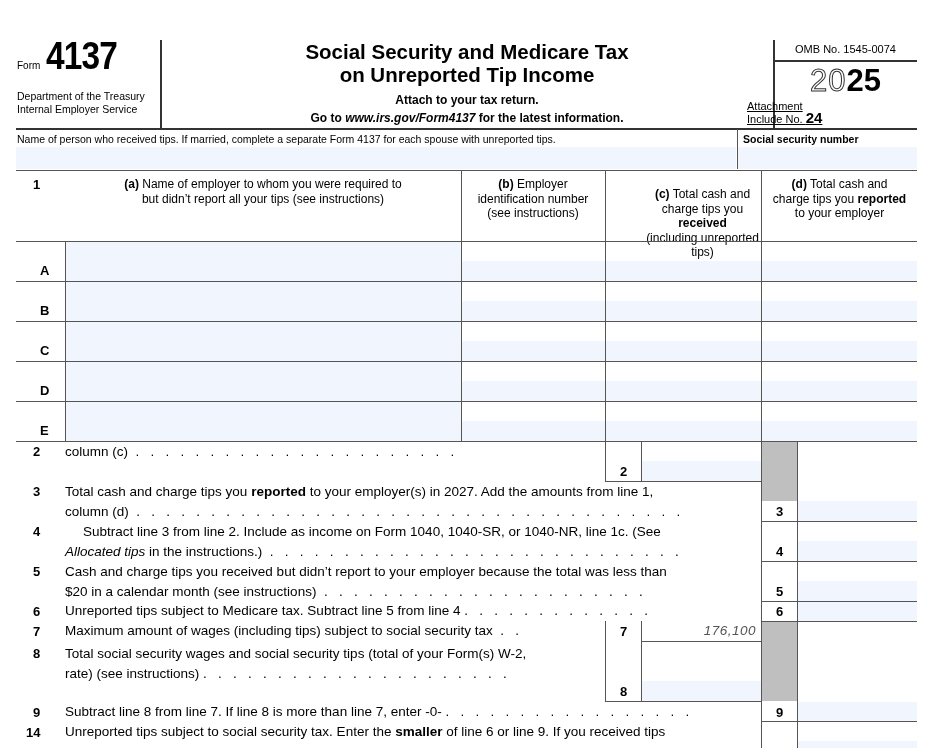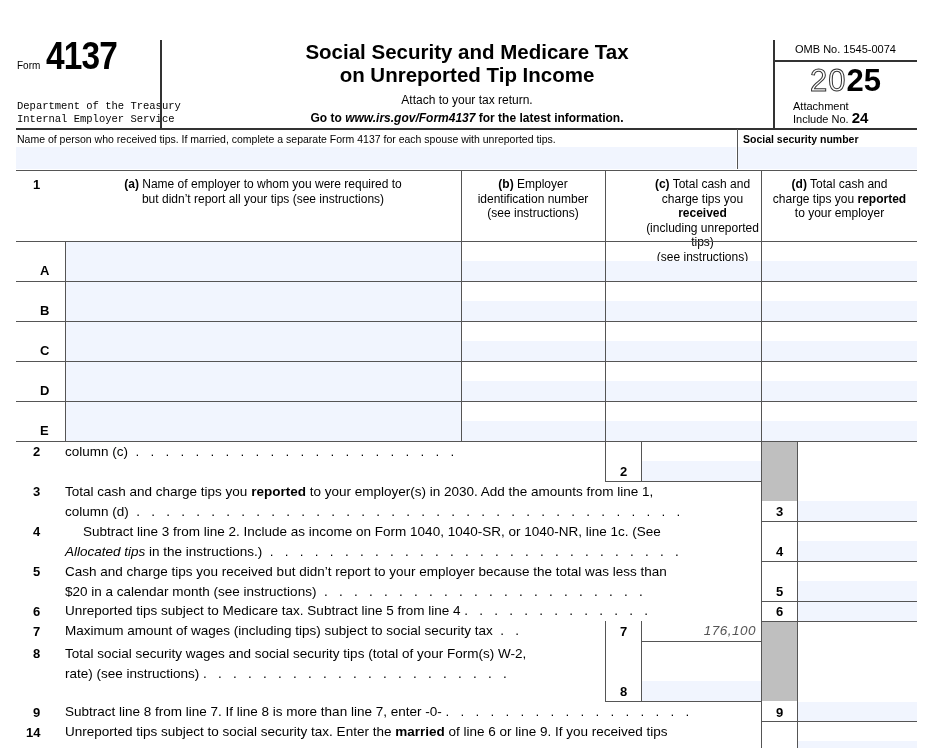--- a/index.html
+++ b/index.html
@@ -11,29 +11,29 @@
   .vline { position: absolute; width: 0; border-left: 1px solid #555; }
   .vline.thick { border-left: 2px solid #333; }
   .fill { position: absolute; background: #f1f5fe; }
   .gray { position: absolute; background: #bfbfbf; }
   .b { font-weight: bold; }
   .i { font-style: italic; }
 
   
   #form-word { left: 17px; top: 60px; font-size: 10px; }
   #form-num { left: 46px; top: 36px; font-size: 38px; font-weight: bold; letter-spacing: -1px; line-height: 40px; font-family: "Liberation Sans", sans-serif; transform: scaleX(0.88); transform-origin: left; }
-  #dept { left: 17px; top: 100px; font-size: 10.5px; line-height: 13px; font-family: Liberation Mono, monospace; }
+  #dept { left: 17px; top: 90px; font-size: 10.5px; line-height: 13px; }
   #title { left: 162px; width: 610px; top: 40px; text-align: center; font-size: 20.5px; font-weight: bold; line-height: 23px; }
-  #attach { left: 162px; width: 610px; top: 93px; text-align: center; font-size: 12px; font-weight: normal; }
+  #attach { left: 162px; width: 610px; top: 93px; text-align: center; font-size: 12px; font-weight: bold; }
   #goto { left: 162px; width: 610px; top: 111px; text-align: center; font-size: 12px; font-weight: bold; }
   #omb { left: 774px; width: 143px; top: 43px; text-align: center; font-size: 11px; }
   #year { left: 774px; width: 143px; top: 64px; text-align: center; font-size: 31px; line-height: 34px; }
   #year .outline { color: #fff; -webkit-text-stroke: 1px #333; font-weight: normal; letter-spacing: 1px; }
   #year .solid { font-weight: bold; }
-  #attseq { left: 793px; top: 100px; font-size: 11px; line-height: 12px; }
+  #attseq { left: 747px; top: 100px; font-size: 11px; line-height: 12px; text-decoration: underline; }
   #attseq .seqnum { font-size: 15px; font-weight: bold; }
 
   
   .lbl-small { font-size: 10.5px; }
 
   
   .colhead { position: absolute; font-size: 12px; text-align: center; line-height: 14.5px; }
 
   
   .rowletter { position: absolute; left: 40px; font-size: 13px; font-weight: bold; }
@@ -89,21 +89,21 @@
   <div><span class="b">(a)</span><span> Name of employer to whom you were required to</span></div>
   <div>but didn’t report all your tips (see instructions)</div>
 </div>
 <div class="vline" style="left:461px; top:171px; height:270px;"></div>
 <div class="colhead" style="left:462px; width:142px; top:177px;">
   <div><span class="b">(b)</span><span> Employer</span></div>
   <div>identification number</div>
   <div>(see instructions)</div>
 </div>
 <div class="vline" style="left:605px; top:171px; height:270px;"></div>
-<div class="colhead" style="left:605px; width:156px; top:177px;padding-left:39px;">
+<div class="colhead" style="left:605px; width:156px; top:187px;padding-left:39px;">
   <div><span class="b">(c)</span><span> Total cash and</span></div>
   <div><span>charge tips you </span><span class="b">received</span></div>
   <div>(including unreported tips)</div>
   <div>(see instructions)</div>
 </div>
 <div class="vline" style="left:761px; top:171px; height:270px;"></div>
 <div class="colhead" style="left:762px; width:155px; top:177px;">
   <div><span class="b">(d)</span><span> Total cash and</span></div>
   <div><span>charge tips you </span><span class="b">reported</span></div>
   <div>to your employer</div>
@@ -192,21 +192,21 @@
   <div class="boxnum" style="left:606px; width:35px; top:464px;">2</div>
   <div class="fill" style="left:642px; width:119px; top:461px; height:20px;"></div>
   <input class="field" style="left: 642px; width: 119px; top: 461px; height: 20px; text-align: right;" value="">
   <div class="hline" style="left:605px; width:156px; top:481px;"></div>
 </div>
 
 <div>
   <div class="linenum" style="left:33px; top:484px;">3</div>
   <div class="linetext" style="left:65px; top:482px; width:685px;">
     <div style="display:flex; justify-content:space-between;">
-        <span><span>Total cash and charge tips you </span><span class="b">reported</span><span> to your employer(s) in 2030. Add the amounts from line 1,</span></span>
+        <span><span>Total cash and charge tips you </span><span class="b">reported</span><span> to your employer(s) in 2027. Add the amounts from line 1,</span></span>
       </div>
     <div><span>column (d)</span><span class="dots">&nbsp;&nbsp;.&nbsp;&nbsp;&nbsp;.&nbsp;&nbsp;&nbsp;.&nbsp;&nbsp;&nbsp;.&nbsp;&nbsp;&nbsp;.&nbsp;&nbsp;&nbsp;.&nbsp;&nbsp;&nbsp;.&nbsp;&nbsp;&nbsp;.&nbsp;&nbsp;&nbsp;.&nbsp;&nbsp;&nbsp;.&nbsp;&nbsp;&nbsp;.&nbsp;&nbsp;&nbsp;.&nbsp;&nbsp;&nbsp;.&nbsp;&nbsp;&nbsp;.&nbsp;&nbsp;&nbsp;.&nbsp;&nbsp;&nbsp;.&nbsp;&nbsp;&nbsp;.&nbsp;&nbsp;&nbsp;.&nbsp;&nbsp;&nbsp;.&nbsp;&nbsp;&nbsp;.&nbsp;&nbsp;&nbsp;.&nbsp;&nbsp;&nbsp;.&nbsp;&nbsp;&nbsp;.&nbsp;&nbsp;&nbsp;.&nbsp;&nbsp;&nbsp;.&nbsp;&nbsp;&nbsp;.&nbsp;&nbsp;&nbsp;.&nbsp;&nbsp;&nbsp;.&nbsp;&nbsp;&nbsp;.&nbsp;&nbsp;&nbsp;.&nbsp;&nbsp;&nbsp;.&nbsp;&nbsp;&nbsp;.&nbsp;&nbsp;&nbsp;.&nbsp;&nbsp;&nbsp;.&nbsp;&nbsp;&nbsp;.&nbsp;&nbsp;&nbsp;.&nbsp;&nbsp;&nbsp;.</span></div>
   </div>
   <div class="boxnum" style="left:762px; width:35px; top:504px;">3</div>
   <div class="fill" style="left:798px; width:119px; top:501px; height:20px;"></div>
   <input class="field" style="left: 798px; width: 119px; top: 501px; height: 20px; text-align: right;" value="">
   <div class="hline" style="left:761px; width:156px; top:521px;"></div>
 </div>
 
 <div>
@@ -275,17 +275,17 @@
   </div>
   <div class="boxnum" style="left:762px; width:35px; top:705px;">9</div>
   <div class="fill" style="left:798px; width:119px; top:702px; height:19px;"></div>
   <input class="field" style="left: 798px; width: 119px; top: 702px; height: 19px; text-align: right;" value="">
   <div class="hline" style="left:761px; width:156px; top:721px;"></div>
 </div>
 
 <div>
   <div class="linenum" style="left:26px; top:725px;">14</div>
   <div class="linetext" style="left:65px; top:722px;">
-    <div><span>Unreported tips subject to social security tax. Enter the </span><span class="b">married</span><span> of line 6 or line 9. If you received tips</span></div>
+    <div><span>Unreported tips subject to social security tax. Enter the </span><span class="b">smaller</span><span> of line 6 or line 9. If you received tips</span></div>
   </div>
   <div class="fill" style="left:798px; width:119px; top:741px; height:7px;"></div>
   <input class="field" style="left: 798px; width: 119px; top: 741px; height: 7px; text-align: right;" value="">
 </div>
 
 </body></html>

